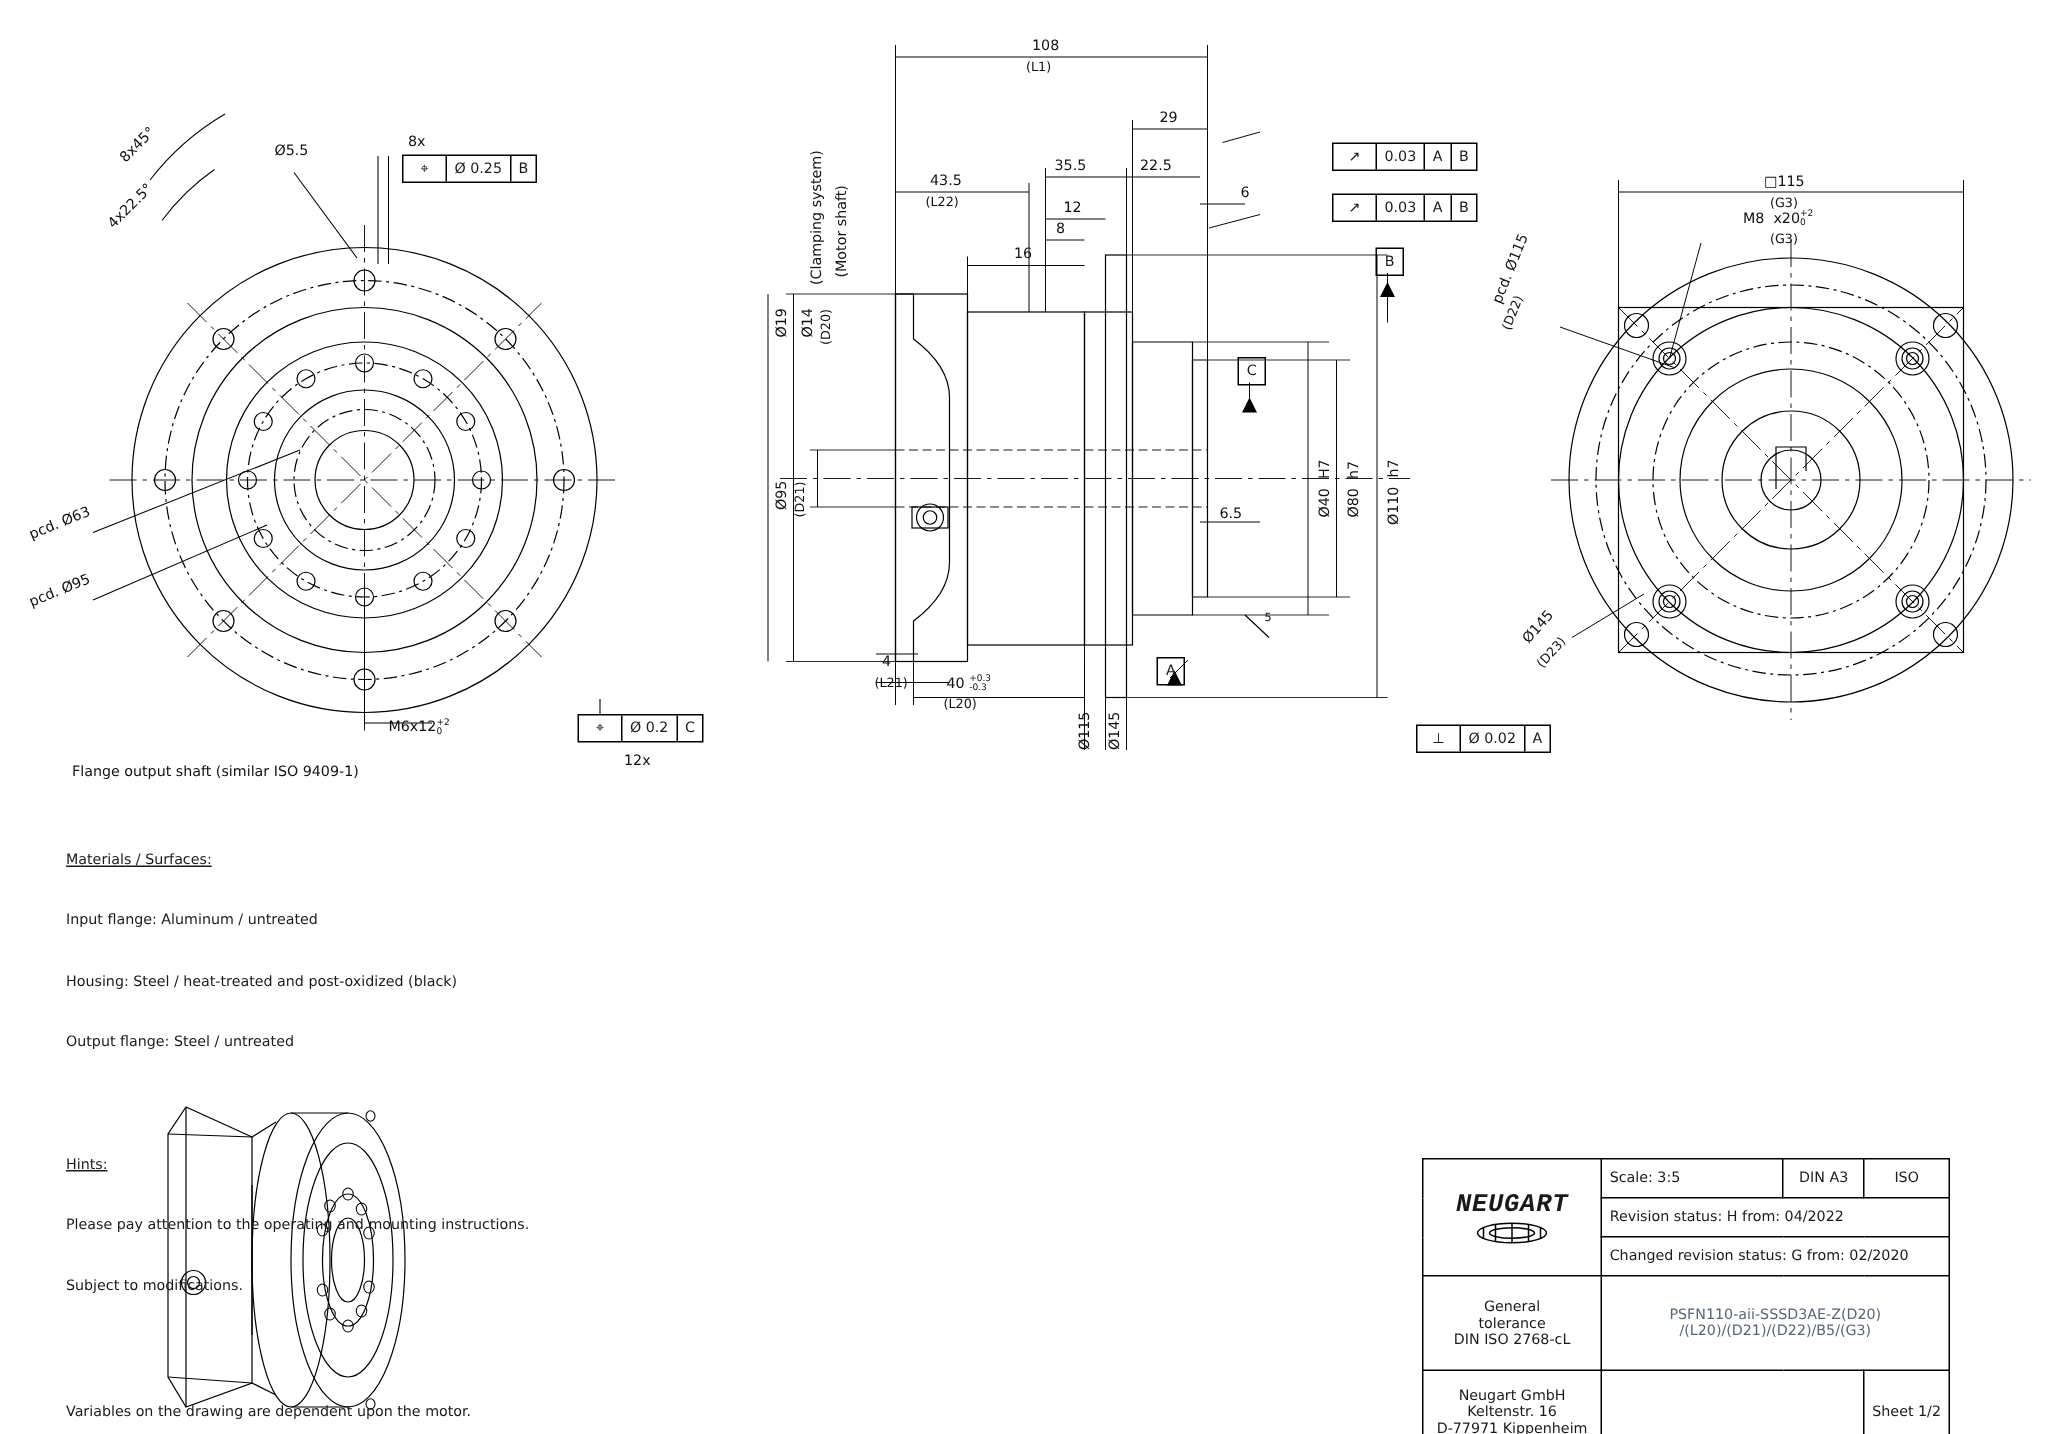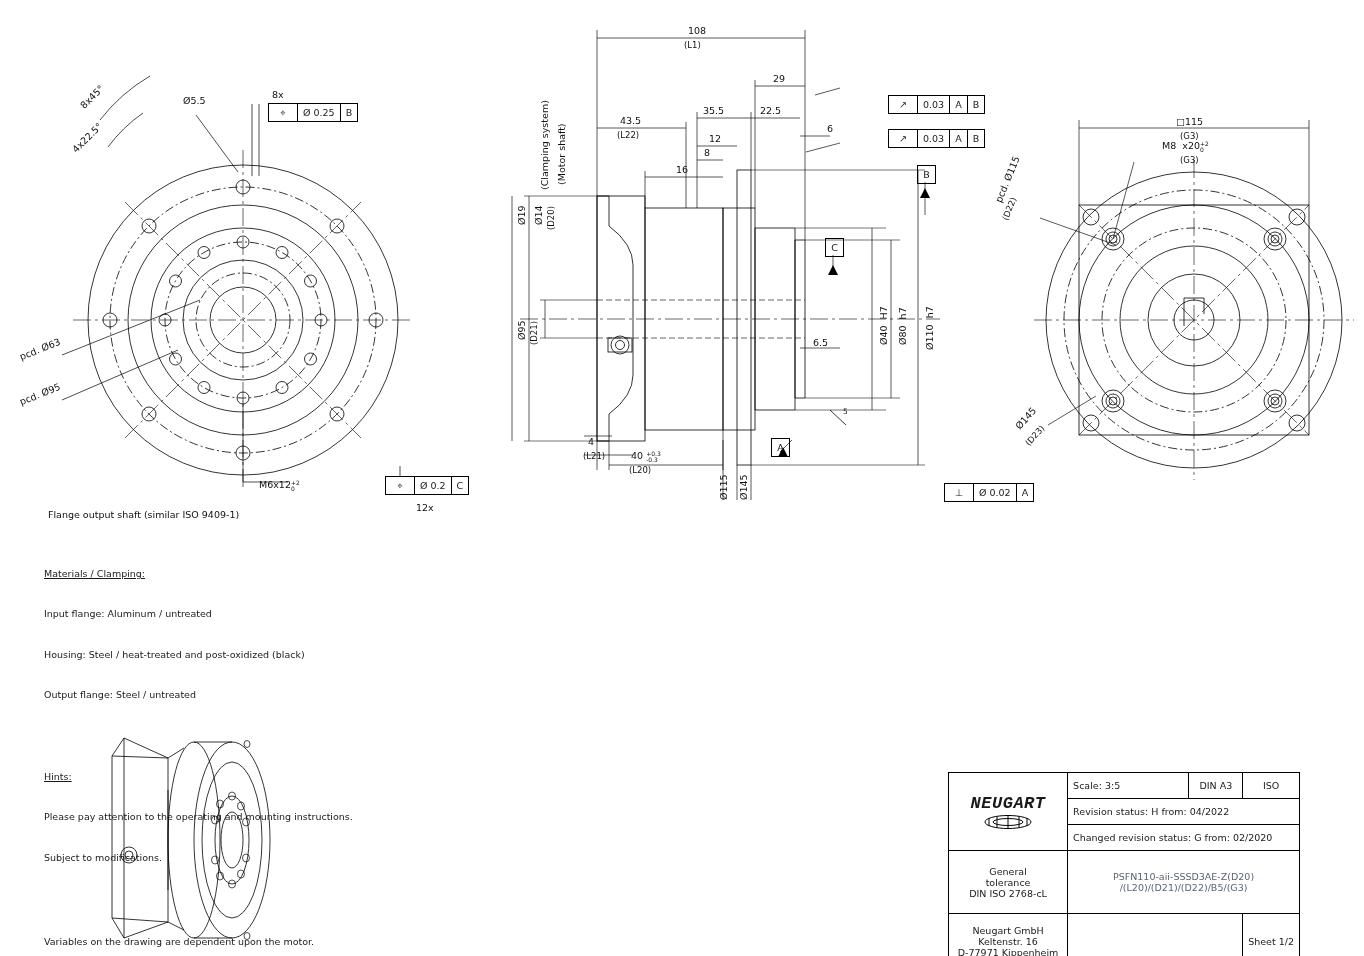--- a/index.html
+++ b/index.html
@@ -367,21 +367,21 @@
 <div class="t" style="left:1176px;top:116px;">□115</div>
 <div class="t sm" style="left:1180px;top:131px;">(G3)</div>
 <div class="t" style="left:1162px;top:140px;"><span>M8  x20</span><span class="frac"><span>+2</span><br><span>0</span></span></div>
 <div class="t sm" style="left:1180px;top:155px;">(G3)</div>
 <div class="t" style="left:993px;top:200px;transform:rotate(-68deg);transform-origin:0 0;">pcd. Ø115</div>
 <div class="t sm" style="left:1000px;top:218px;transform:rotate(-68deg);transform-origin:0 0;">(D22)</div>
 <div class="t" style="left:1013px;top:424px;transform:rotate(-48deg);transform-origin:0 0;">Ø145</div>
 <div class="t sm" style="left:1023px;top:441px;transform:rotate(-48deg);transform-origin:0 0;">(D23)</div>
 
 <div class="notes" style="left:44px;top:540px;">
-  <div class="u">Materials / Clamping:</div>
+  <div class="u">Materials / Surfaces:</div>
   <div>Input flange: Aluminum / untreated</div>
   <div>Housing: Steel / heat-treated and post-oxidized (black)</div>
   <div>Output flange: Steel / untreated</div>
   <div style="height:14px"></div>
   <div class="u">Hints:</div>
   <div>Please pay attention to the operating and mounting instructions.</div>
   <div>Subject to modifications.</div>
   <div style="height:17px"></div>
   <div>Variables on the drawing are dependent upon the motor.</div>
   

